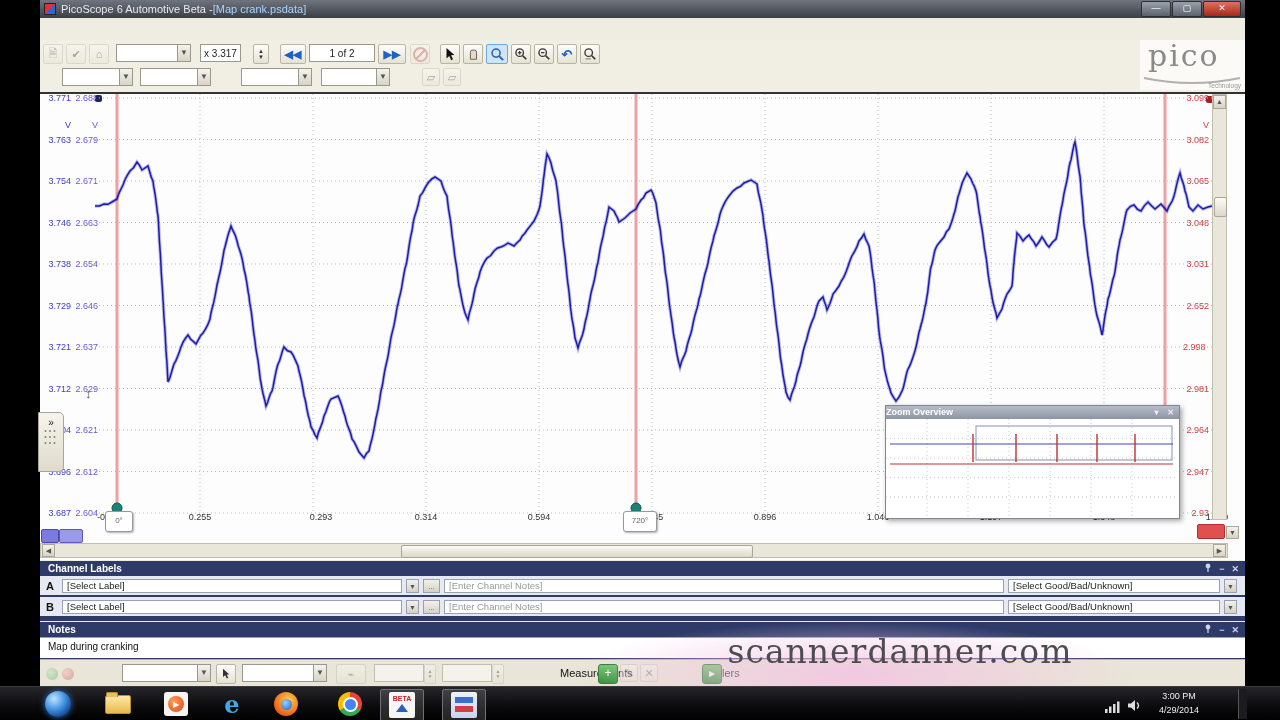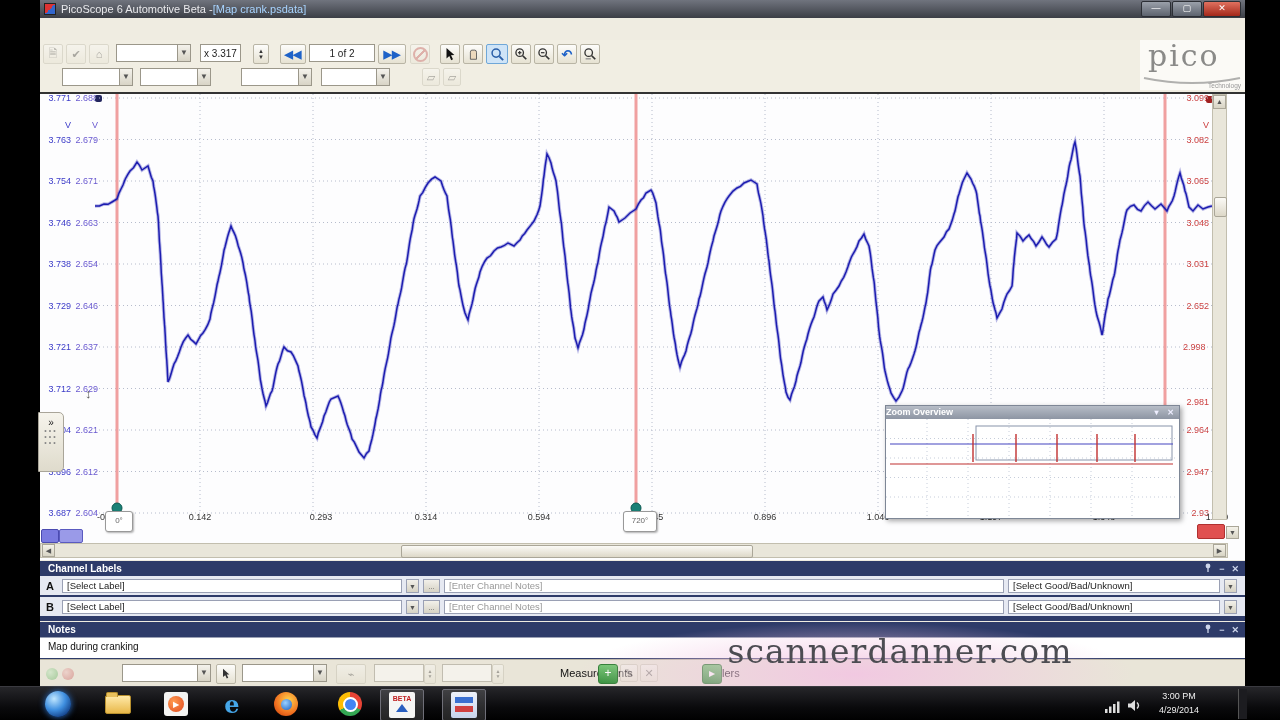--- a/index.html
+++ b/index.html
@@ -221,21 +221,21 @@
           <div class="tick" style="top: 414px; color: rgb(106, 90, 208);">2.604</div>
         </div>
       <div style="position:absolute;left:1143px;top:0;">
           <div class="tick" style="top: -1px; color: rgb(204, 64, 64); text-align: right;">3.099</div>
           <div class="tick" style="top: 40.5px; color: rgb(204, 64, 64); text-align: right;">3.082</div>
           <div class="tick" style="top: 82px; color: rgb(204, 64, 64); text-align: right;">3.065</div>
           <div class="tick" style="top: 123.5px; color: rgb(204, 64, 64); text-align: right;">3.048</div>
           <div class="tick" style="top: 165px; color: rgb(204, 64, 64); text-align: right;">3.031</div>
           <div class="tick" style="top: 206.5px; color: rgb(204, 64, 64); text-align: right;">2.652</div>
           <div class="tick" style="top: 248px; color: rgb(204, 64, 64); text-align: left;">2.998</div>
-          <div class="tick" style="top: 289.5px; color: rgb(204, 64, 64); text-align: right; margin-top: 13px;">2.981</div>
+          <div class="tick" style="top: 289.5px; color: rgb(204, 64, 64); text-align: right;">2.981</div>
           <div class="tick" style="top: 331px; color: rgb(204, 64, 64); text-align: right;">2.964</div>
           <div class="tick" style="top: 372.5px; color: rgb(204, 64, 64); text-align: right;">2.947</div>
           <div class="tick" style="top: 414px; color: rgb(204, 64, 64); text-align: right;">2.93</div>
         </div>
 
       <div class="tick" style="left:5px;top:26px;color:#3b3bc8;">V</div>
       <div class="tick" style="left:32px;top:26px;color:#6a5ad0;">V</div>
       <div class="tick" style="left:1143px;top:26px;color:#cc4040;text-align:right;">V</div>
 
       <div class="chip" style="left:55px;top:1px;width:7px;height:7px;background:#23265e;"></div>
@@ -266,21 +266,21 @@
           <line x1="22" y1="0" x2="22" y2="418" stroke="#f0a0a0" stroke-width="3"></line>
           <line x1="541" y1="0" x2="541" y2="418" stroke="#f0a0a0" stroke-width="3"></line>
           <line x1="1070" y1="0" x2="1070" y2="418" stroke="#f0a0a0" stroke-width="3"></line>
           <polyline points="0.0,112.0 4.5,111.9 9.0,110.0 13.0,110.3 17.0,108.0 22.0,105.0 24.0,99.1 26.0,95.0 28.0,91.0 30.3,85.0 32.7,80.6 35.0,77.0 38.5,73.7 42.0,68.0 44.5,71.3 47.0,76.0 53.0,72.0 54.7,77.8 56.3,83.3 58.0,87.0 58.6,92.2 59.3,95.7 59.9,99.2 60.5,103.2 61.1,107.9 61.8,113.2 62.4,118.5 63.0,122.0 63.2,124.9 63.5,128.7 63.7,133.3 64.0,138.2 64.2,143.0 64.4,147.3 64.7,150.8 64.9,153.9 65.1,157.0 65.4,160.7 65.6,165.1 65.9,170.0 66.1,174.9 66.3,179.3 66.6,183.0 66.8,186.2 67.0,189.3 67.3,192.7 67.5,196.9 67.8,201.7 68.0,206.0 68.3,209.6 68.5,214.7 68.8,219.5 69.0,223.6 69.3,227.1 69.5,230.2 69.8,233.6 70.0,237.5 70.3,242.2 70.5,247.2 70.8,252.2 71.0,256.5 71.3,260.1 71.5,263.3 71.8,266.5 72.0,270.3 72.3,274.8 72.5,279.8 72.8,284.8 73.0,288.0 74.5,284.8 76.0,280.1 77.5,274.8 79.0,270.0 80.8,266.8 82.5,262.8 84.3,258.1 86.0,253.0 88.3,247.7 90.7,244.0 93.0,241.0 95.7,245.2 98.3,247.4 101.0,250.0 103.3,245.8 105.7,241.5 108.0,239.0 110.3,235.4 112.7,230.9 115.0,225.0 115.9,219.5 116.8,215.6 117.7,212.2 118.6,208.9 119.4,205.2 120.3,200.7 121.2,195.7 122.1,190.5 123.0,187.0 123.9,182.6 124.8,179.3 125.6,175.5 126.5,171.1 127.4,166.0 128.3,160.8 129.1,156.0 130.0,153.0 131.2,148.2 132.4,143.4 133.6,139.2 134.8,135.7 136.0,132.0 137.5,135.7 139.0,138.6 140.5,142.0 142.0,147.0 143.2,151.9 144.4,155.3 145.6,159.0 146.8,163.4 148.0,169.0 148.8,174.1 149.5,177.3 150.3,180.5 151.0,184.2 151.8,188.6 152.5,193.5 153.3,198.6 154.0,202.0 154.5,207.3 155.1,210.8 155.6,213.9 156.2,217.2 156.7,221.2 157.3,225.8 157.8,230.9 158.4,235.8 158.9,240.1 159.5,243.7 160.0,247.0 160.6,252.5 161.2,256.4 161.8,259.8 162.4,263.1 163.0,266.7 163.6,271.1 164.2,276.1 164.8,281.2 165.4,286.0 166.0,289.0 167.0,294.7 168.0,299.5 169.0,303.5 170.0,307.2 171.0,312.0 172.5,308.7 174.0,304.0 175.5,299.6 177.0,297.0 178.0,293.4 179.0,288.0 180.0,282.6 181.0,277.7 182.0,273.5 183.0,270.0 184.5,267.0 186.0,262.1 187.5,256.8 189.0,253.0 192.5,256.8 196.0,258.0 198.3,261.5 200.7,266.9 203.0,272.0 203.9,276.8 204.8,280.0 205.6,283.3 206.5,287.2 207.4,291.9 208.3,296.9 209.1,301.9 210.0,305.0 210.9,309.0 211.7,313.9 212.6,318.3 213.4,322.0 214.3,325.1 215.1,328.2 216.0,333.0 218.0,336.2 220.0,340.8 222.0,344.0 223.4,338.6 224.8,335.1 226.2,331.6 227.6,327.7 229.0,322.0 230.8,318.1 232.5,312.9 234.3,308.0 236.0,305.0 243.0,302.0 244.4,305.1 245.8,308.7 247.2,313.1 248.6,317.9 250.0,322.0 251.2,327.1 252.3,330.8 253.5,333.8 254.7,336.7 255.8,339.9 257.0,345.0 259.3,348.1 261.7,353.1 264.0,358.0 269.0,364.0 271.5,359.4 274.0,357.0 275.0,352.1 276.0,348.5 277.0,344.7 278.0,340.2 279.0,335.1 280.0,330.0 280.8,325.0 281.6,321.8 282.3,318.6 283.1,314.9 283.9,310.4 284.7,305.5 285.4,300.4 286.2,295.8 287.0,293.0 287.8,289.0 288.6,283.7 289.4,278.8 290.2,274.7 291.0,271.1 291.8,267.7 292.6,264.1 293.4,259.8 294.2,254.8 295.0,250.0 295.8,244.7 296.6,240.9 297.4,237.6 298.2,234.6 299.0,231.2 299.8,227.2 300.6,222.5 301.4,217.6 302.2,212.8 303.0,210.0 303.9,205.3 304.8,201.9 305.7,198.2 306.6,193.9 307.4,188.9 308.3,183.6 309.2,178.5 310.1,174.1 311.0,171.0 311.7,168.1 312.4,164.0 313.1,159.2 313.8,154.2 314.5,149.3 315.2,145.2 315.9,141.7 316.6,138.5 317.3,135.2 318.0,130.0 319.0,124.7 320.0,121.2 321.0,118.2 322.0,115.0 323.0,111.3 324.0,106.9 325.0,102.0 327.7,98.6 330.3,93.4 333.0,89.0 336.5,85.2 340.0,83.0 346.0,87.0 347.5,91.7 349.0,95.8 350.5,99.2 352.0,102.0 352.5,106.6 353.1,111.4 353.6,115.5 354.2,119.0 354.7,122.1 355.3,125.4 355.8,129.4 356.4,134.0 356.9,139.1 357.5,144.0 358.0,147.0 358.5,151.1 359.1,156.0 359.6,160.6 360.2,164.4 360.7,167.6 361.3,170.8 361.8,174.4 362.4,178.6 362.9,183.5 363.5,188.5 364.0,192.0 365.0,195.9 366.0,201.4 367.0,206.6 368.0,211.3 369.0,215.2 370.0,219.0 373.0,226.0 374.0,220.5 375.0,216.9 376.0,213.5 377.0,209.9 378.0,205.5 379.0,200.0 380.2,194.3 381.4,190.3 382.6,186.8 383.8,183.3 385.0,178.0 387.3,172.1 389.7,167.5 392.0,164.0 395.5,161.8 399.0,157.0 402.5,154.0 406.0,153.0 409.5,151.4 413.0,149.0 419.0,152.0 422.0,148.8 425.0,146.0 427.3,141.9 429.7,139.5 432.0,136.0 435.5,131.6 439.0,127.0 440.5,123.9 442.0,120.7 443.5,116.9 445.0,112.0 445.6,107.8 446.1,104.4 446.7,100.4 447.3,95.8 447.9,90.6 448.4,85.4 449.0,82.0 449.6,76.6 450.2,71.9 450.8,67.9 451.4,64.4 452.0,60.0 454.0,63.7 456.0,69.0 457.3,74.8 458.5,79.1 459.8,82.8 461.0,87.0 461.5,91.0 462.0,94.1 462.5,97.7 463.0,102.0 463.5,106.8 464.0,111.8 464.5,116.3 465.0,120.1 465.5,123.3 466.0,127.0 466.5,129.8 466.9,134.4 467.4,139.4 467.8,144.3 468.3,148.8 468.7,152.5 469.2,155.7 469.6,158.8 470.1,162.5 470.5,166.9 471.0,172.0 471.5,176.5 471.9,181.3 472.4,185.5 472.8,189.0 473.3,192.2 473.7,195.5 474.2,199.4 474.6,203.9 475.1,208.9 475.5,213.9 476.0,217.0 476.7,222.7 477.3,226.4 478.0,230.0 478.7,233.8 479.3,238.3 480.0,244.0 481.5,248.6 483.0,254.0 484.5,248.6 486.0,244.8 487.5,240.8 489.0,235.0 489.9,229.6 490.7,226.2 491.6,222.8 492.4,219.1 493.3,214.7 494.1,209.7 495.0,205.0 495.9,199.6 496.8,196.0 497.6,192.8 498.5,189.5 499.4,185.7 500.3,181.1 501.1,176.1 502.0,172.0 502.9,168.6 503.8,163.4 504.6,158.1 505.5,153.2 506.4,149.1 507.3,145.5 508.1,142.1 509.0,137.0 509.8,132.6 510.7,129.6 511.5,126.2 512.3,122.2 513.2,117.5 514.0,113.0 519.0,117.0 520.7,120.6 522.3,123.4 524.0,128.0 530.0,124.0 535.0,119.0 541.0,115.0 543.5,109.9 546.0,106.0 548.5,103.7 551.0,99.0 556.0,96.0 557.7,99.0 559.3,103.8 561.0,109.0 561.6,113.4 562.3,118.3 562.9,122.7 563.5,126.3 564.1,129.5 564.8,132.8 565.4,136.6 566.0,142.0 566.5,147.2 567.0,150.6 567.5,153.6 568.0,156.9 568.5,160.7 569.0,165.3 569.5,170.3 570.0,175.1 570.5,179.3 571.0,182.0 571.5,185.3 572.0,188.7 572.5,192.8 573.0,197.6 573.5,202.5 574.0,207.2 574.5,211.2 575.0,214.5 575.5,217.6 576.0,222.0 576.6,225.1 577.3,230.1 577.9,235.2 578.5,239.8 579.1,243.7 579.8,247.0 580.4,250.2 581.0,255.0 582.0,260.5 583.0,265.3 584.0,269.4 585.0,273.0 586.5,267.7 588.0,264.1 589.5,261.0 591.0,257.0 592.2,251.4 593.4,247.0 594.6,243.3 595.8,239.8 597.0,235.0 598.0,229.8 599.0,225.1 600.0,221.2 601.0,217.8 602.0,214.4 603.0,210.6 604.0,205.0 605.0,202.3 606.0,198.1 607.0,193.4 608.0,188.4 609.0,183.8 610.0,179.8 611.0,176.5 612.0,173.0 613.0,168.9 614.0,163.5 615.0,158.5 616.0,154.1 617.0,150.4 618.0,146.9 619.0,142.0 620.2,138.2 621.3,134.8 622.5,130.8 623.7,126.1 624.8,121.0 626.0,117.0 628.0,112.3 630.0,108.2 632.0,104.8 634.0,102.0 638.0,97.1 642.0,94.0 645.5,92.4 649.0,89.0 656.0,86.0 662.0,90.0 662.8,95.3 663.5,99.1 664.3,102.3 665.0,105.3 665.8,108.8 666.5,112.8 667.3,117.6 668.0,122.0 668.5,127.2 669.1,131.5 669.6,135.1 670.2,138.2 670.7,141.5 671.3,145.2 671.8,149.7 672.4,154.7 672.9,159.7 673.5,164.2 674.0,167.0 674.5,171.8 675.0,176.6 675.5,180.6 676.0,184.1 676.5,187.3 677.0,190.8 677.5,195.0 678.0,199.8 678.5,204.9 679.0,209.8 679.5,214.1 680.0,217.0 680.5,221.3 681.0,226.3 681.5,230.8 682.0,234.5 682.5,237.8 683.0,241.1 683.5,244.9 684.0,249.4 684.5,254.4 685.0,259.5 685.5,264.1 686.0,267.0 686.7,271.0 687.4,276.4 688.1,281.5 688.9,285.9 689.6,289.7 690.3,293.1 691.0,298.0 693.0,303.3 695.0,306.0 696.5,300.2 698.0,296.3 699.5,292.5 701.0,287.0 702.0,281.7 703.0,278.3 704.0,275.2 705.0,272.0 706.0,268.3 707.0,263.0 708.2,257.1 709.4,252.7 710.6,248.8 711.8,245.2 713.0,240.0 714.5,234.7 716.0,230.2 717.5,226.4 719.0,223.0 720.3,218.4 721.5,213.8 722.8,209.8 724.0,207.0 728.0,203.0 729.3,207.5 730.7,210.9 732.0,216.0 733.5,212.7 735.0,209.3 736.5,205.1 738.0,200.0 741.0,196.2 744.0,192.0 746.3,187.0 748.7,183.3 751.0,178.0 752.8,173.1 754.5,167.9 756.3,163.2 758.0,160.0 760.0,156.7 762.0,152.6 764.0,147.0 766.5,144.0 769.0,140.0 770.7,145.1 772.3,148.3 774.0,152.0 774.6,155.5 775.3,159.5 775.9,164.1 776.5,169.4 777.1,174.7 777.8,179.5 778.4,183.7 779.0,187.0 779.4,190.4 779.8,195.5 780.3,200.5 780.7,205.0 781.1,208.7 781.5,212.0 781.9,215.3 782.3,219.0 782.8,223.5 783.2,228.5 783.6,233.6 784.0,237.0 784.6,242.2 785.2,246.2 785.8,249.6 786.4,252.7 787.0,255.9 787.6,259.7 788.2,264.2 788.8,269.2 789.4,274.0 790.0,277.0 791.2,282.2 792.4,287.1 793.6,291.3 794.8,294.8 796.0,299.0 798.5,303.3 801.0,307.0 804.0,303.2 807.0,297.0 808.2,293.9 809.4,289.1 810.6,283.9 811.8,278.6 813.0,275.0 814.5,272.4 816.0,268.7 817.5,264.4 819.0,260.0 820.0,256.7 821.0,253.0 822.0,248.5 823.0,243.5 824.0,238.4 825.0,235.0 826.0,231.0 827.0,227.5 828.0,223.3 829.0,218.4 830.0,213.1 831.0,209.0 831.6,204.8 832.1,201.8 832.7,198.3 833.2,194.1 833.8,189.3 834.3,184.4 834.9,179.8 835.4,175.8 836.0,173.0 837.0,170.0 838.0,165.4 839.0,160.3 840.0,156.0 842.0,151.6 844.0,149.0 849.0,143.0 851.5,137.7 854.0,135.0 855.7,130.4 857.3,126.1 859.0,120.0 860.0,117.1 861.0,112.4 862.0,107.5 863.0,102.8 864.0,100.0 865.7,94.2 867.3,88.7 869.0,85.0 872.0,79.0 876.0,85.0 877.7,89.3 879.3,92.3 881.0,97.0 881.7,99.9 882.3,104.4 883.0,109.4 883.7,114.5 884.3,119.1 885.0,122.0 885.6,127.3 886.3,130.9 886.9,134.3 887.5,138.2 888.1,142.8 888.8,148.0 889.4,153.3 890.0,157.0 890.6,160.4 891.3,164.5 891.9,169.3 892.5,174.5 893.1,179.8 893.8,184.5 894.4,188.6 895.0,192.0 895.8,195.4 896.6,200.3 897.4,205.1 898.2,209.3 899.0,212.0 900.0,215.7 901.0,218.9 902.0,224.0 904.5,219.4 907.0,215.0 908.7,208.7 910.3,204.3 912.0,200.0 914.5,196.5 917.0,192.0 917.3,189.1 917.7,184.3 918.0,179.4 918.3,174.8 918.7,170.8 919.0,168.0 919.4,162.8 919.9,158.4 920.3,154.7 920.7,151.5 921.1,148.2 921.6,144.4 922.0,139.0 925.0,142.1 928.0,147.0 931.0,143.6 934.0,141.0 936.3,144.8 938.7,147.6 941.0,152.0 944.0,148.0 947.0,143.0 949.3,146.3 951.7,150.6 954.0,153.0 957.5,148.3 961.0,145.0 961.8,141.8 962.6,137.6 963.3,132.7 964.1,127.4 964.9,122.3 965.7,117.7 966.4,113.9 967.2,110.5 968.0,106.0 968.8,100.6 969.6,96.9 970.3,93.7 971.1,90.5 971.9,86.7 972.7,82.3 973.4,77.3 974.2,72.3 975.0,69.0 976.0,65.9 977.0,60.9 978.0,55.7 979.0,50.9 980.0,48.0 980.6,51.3 981.3,55.2 981.9,59.8 982.5,64.9 983.1,70.1 983.8,74.8 984.4,78.8 985.0,82.0 985.3,85.2 985.7,90.2 986.0,95.0 986.3,99.3 986.7,102.9 987.0,106.0 987.3,109.1 987.7,112.7 988.0,117.0 988.3,121.9 988.7,126.8 989.0,130.0 989.5,134.1 990.1,137.5 990.6,141.5 991.2,146.2 991.7,151.4 992.3,156.6 992.8,161.2 993.4,165.1 993.9,168.5 994.5,171.9 995.0,177.0 995.6,181.4 996.2,184.4 996.8,187.8 997.4,191.8 998.0,196.5 998.6,201.5 999.2,206.2 999.8,210.2 1000.4,213.6 1001.0,217.0 1002.0,221.8 1003.0,224.9 1004.0,228.1 1005.0,231.7 1006.0,236.1 1007.0,241.0 1007.7,238.2 1008.3,233.5 1009.0,228.5 1009.7,223.8 1010.3,219.8 1011.0,216.4 1011.7,213.4 1012.3,210.1 1013.0,205.0 1014.2,201.7 1015.4,196.7 1016.6,191.3 1017.8,185.7 1019.0,182.0 1019.7,179.2 1020.3,175.2 1021.0,170.6 1021.7,165.6 1022.3,160.9 1023.0,156.7 1023.7,153.3 1024.3,150.2 1025.0,146.0 1026.0,142.6 1027.0,138.7 1028.0,134.2 1029.0,129.0 1030.0,123.8 1031.0,119.0 1032.0,116.0 1035.5,112.3 1039.0,111.0 1042.5,115.3 1046.0,117.0 1049.5,111.6 1053.0,108.0 1056.5,111.8 1060.0,115.0 1066.0,110.0 1069.0,113.4 1072.0,117.0 1073.8,112.6 1075.5,109.8 1077.3,106.8 1079.0,102.0 1080.2,97.4 1081.4,91.9 1082.6,86.9 1083.8,82.6 1085.0,79.0 1086.3,84.0 1087.5,87.5 1088.8,91.3 1090.0,97.0 1091.0,99.7 1092.0,103.9 1093.0,108.6 1094.0,113.0 1098.0,117.0 1103.0,111.0 1108.0,115.0 1113.0,113.0 1117.0,112.0" fill="none" stroke="#1c1cb0" stroke-width="3.4" stroke-opacity="0.3"></polyline>
           <polyline points="0.0,112.0 4.5,111.9 9.0,110.0 13.0,110.3 17.0,108.0 22.0,105.0 24.0,99.1 26.0,95.0 28.0,91.0 30.3,85.0 32.7,80.6 35.0,77.0 38.5,73.7 42.0,68.0 44.5,71.3 47.0,76.0 53.0,72.0 54.7,77.8 56.3,83.3 58.0,87.0 58.6,92.2 59.3,95.7 59.9,99.2 60.5,103.2 61.1,107.9 61.8,113.2 62.4,118.5 63.0,122.0 63.2,124.9 63.5,128.7 63.7,133.3 64.0,138.2 64.2,143.0 64.4,147.3 64.7,150.8 64.9,153.9 65.1,157.0 65.4,160.7 65.6,165.1 65.9,170.0 66.1,174.9 66.3,179.3 66.6,183.0 66.8,186.2 67.0,189.3 67.3,192.7 67.5,196.9 67.8,201.7 68.0,206.0 68.3,209.6 68.5,214.7 68.8,219.5 69.0,223.6 69.3,227.1 69.5,230.2 69.8,233.6 70.0,237.5 70.3,242.2 70.5,247.2 70.8,252.2 71.0,256.5 71.3,260.1 71.5,263.3 71.8,266.5 72.0,270.3 72.3,274.8 72.5,279.8 72.8,284.8 73.0,288.0 74.5,284.8 76.0,280.1 77.5,274.8 79.0,270.0 80.8,266.8 82.5,262.8 84.3,258.1 86.0,253.0 88.3,247.7 90.7,244.0 93.0,241.0 95.7,245.2 98.3,247.4 101.0,250.0 103.3,245.8 105.7,241.5 108.0,239.0 110.3,235.4 112.7,230.9 115.0,225.0 115.9,219.5 116.8,215.6 117.7,212.2 118.6,208.9 119.4,205.2 120.3,200.7 121.2,195.7 122.1,190.5 123.0,187.0 123.9,182.6 124.8,179.3 125.6,175.5 126.5,171.1 127.4,166.0 128.3,160.8 129.1,156.0 130.0,153.0 131.2,148.2 132.4,143.4 133.6,139.2 134.8,135.7 136.0,132.0 137.5,135.7 139.0,138.6 140.5,142.0 142.0,147.0 143.2,151.9 144.4,155.3 145.6,159.0 146.8,163.4 148.0,169.0 148.8,174.1 149.5,177.3 150.3,180.5 151.0,184.2 151.8,188.6 152.5,193.5 153.3,198.6 154.0,202.0 154.5,207.3 155.1,210.8 155.6,213.9 156.2,217.2 156.7,221.2 157.3,225.8 157.8,230.9 158.4,235.8 158.9,240.1 159.5,243.7 160.0,247.0 160.6,252.5 161.2,256.4 161.8,259.8 162.4,263.1 163.0,266.7 163.6,271.1 164.2,276.1 164.8,281.2 165.4,286.0 166.0,289.0 167.0,294.7 168.0,299.5 169.0,303.5 170.0,307.2 171.0,312.0 172.5,308.7 174.0,304.0 175.5,299.6 177.0,297.0 178.0,293.4 179.0,288.0 180.0,282.6 181.0,277.7 182.0,273.5 183.0,270.0 184.5,267.0 186.0,262.1 187.5,256.8 189.0,253.0 192.5,256.8 196.0,258.0 198.3,261.5 200.7,266.9 203.0,272.0 203.9,276.8 204.8,280.0 205.6,283.3 206.5,287.2 207.4,291.9 208.3,296.9 209.1,301.9 210.0,305.0 210.9,309.0 211.7,313.9 212.6,318.3 213.4,322.0 214.3,325.1 215.1,328.2 216.0,333.0 218.0,336.2 220.0,340.8 222.0,344.0 223.4,338.6 224.8,335.1 226.2,331.6 227.6,327.7 229.0,322.0 230.8,318.1 232.5,312.9 234.3,308.0 236.0,305.0 243.0,302.0 244.4,305.1 245.8,308.7 247.2,313.1 248.6,317.9 250.0,322.0 251.2,327.1 252.3,330.8 253.5,333.8 254.7,336.7 255.8,339.9 257.0,345.0 259.3,348.1 261.7,353.1 264.0,358.0 269.0,364.0 271.5,359.4 274.0,357.0 275.0,352.1 276.0,348.5 277.0,344.7 278.0,340.2 279.0,335.1 280.0,330.0 280.8,325.0 281.6,321.8 282.3,318.6 283.1,314.9 283.9,310.4 284.7,305.5 285.4,300.4 286.2,295.8 287.0,293.0 287.8,289.0 288.6,283.7 289.4,278.8 290.2,274.7 291.0,271.1 291.8,267.7 292.6,264.1 293.4,259.8 294.2,254.8 295.0,250.0 295.8,244.7 296.6,240.9 297.4,237.6 298.2,234.6 299.0,231.2 299.8,227.2 300.6,222.5 301.4,217.6 302.2,212.8 303.0,210.0 303.9,205.3 304.8,201.9 305.7,198.2 306.6,193.9 307.4,188.9 308.3,183.6 309.2,178.5 310.1,174.1 311.0,171.0 311.7,168.1 312.4,164.0 313.1,159.2 313.8,154.2 314.5,149.3 315.2,145.2 315.9,141.7 316.6,138.5 317.3,135.2 318.0,130.0 319.0,124.7 320.0,121.2 321.0,118.2 322.0,115.0 323.0,111.3 324.0,106.9 325.0,102.0 327.7,98.6 330.3,93.4 333.0,89.0 336.5,85.2 340.0,83.0 346.0,87.0 347.5,91.7 349.0,95.8 350.5,99.2 352.0,102.0 352.5,106.6 353.1,111.4 353.6,115.5 354.2,119.0 354.7,122.1 355.3,125.4 355.8,129.4 356.4,134.0 356.9,139.1 357.5,144.0 358.0,147.0 358.5,151.1 359.1,156.0 359.6,160.6 360.2,164.4 360.7,167.6 361.3,170.8 361.8,174.4 362.4,178.6 362.9,183.5 363.5,188.5 364.0,192.0 365.0,195.9 366.0,201.4 367.0,206.6 368.0,211.3 369.0,215.2 370.0,219.0 373.0,226.0 374.0,220.5 375.0,216.9 376.0,213.5 377.0,209.9 378.0,205.5 379.0,200.0 380.2,194.3 381.4,190.3 382.6,186.8 383.8,183.3 385.0,178.0 387.3,172.1 389.7,167.5 392.0,164.0 395.5,161.8 399.0,157.0 402.5,154.0 406.0,153.0 409.5,151.4 413.0,149.0 419.0,152.0 422.0,148.8 425.0,146.0 427.3,141.9 429.7,139.5 432.0,136.0 435.5,131.6 439.0,127.0 440.5,123.9 442.0,120.7 443.5,116.9 445.0,112.0 445.6,107.8 446.1,104.4 446.7,100.4 447.3,95.8 447.9,90.6 448.4,85.4 449.0,82.0 449.6,76.6 450.2,71.9 450.8,67.9 451.4,64.4 452.0,60.0 454.0,63.7 456.0,69.0 457.3,74.8 458.5,79.1 459.8,82.8 461.0,87.0 461.5,91.0 462.0,94.1 462.5,97.7 463.0,102.0 463.5,106.8 464.0,111.8 464.5,116.3 465.0,120.1 465.5,123.3 466.0,127.0 466.5,129.8 466.9,134.4 467.4,139.4 467.8,144.3 468.3,148.8 468.7,152.5 469.2,155.7 469.6,158.8 470.1,162.5 470.5,166.9 471.0,172.0 471.5,176.5 471.9,181.3 472.4,185.5 472.8,189.0 473.3,192.2 473.7,195.5 474.2,199.4 474.6,203.9 475.1,208.9 475.5,213.9 476.0,217.0 476.7,222.7 477.3,226.4 478.0,230.0 478.7,233.8 479.3,238.3 480.0,244.0 481.5,248.6 483.0,254.0 484.5,248.6 486.0,244.8 487.5,240.8 489.0,235.0 489.9,229.6 490.7,226.2 491.6,222.8 492.4,219.1 493.3,214.7 494.1,209.7 495.0,205.0 495.9,199.6 496.8,196.0 497.6,192.8 498.5,189.5 499.4,185.7 500.3,181.1 501.1,176.1 502.0,172.0 502.9,168.6 503.8,163.4 504.6,158.1 505.5,153.2 506.4,149.1 507.3,145.5 508.1,142.1 509.0,137.0 509.8,132.6 510.7,129.6 511.5,126.2 512.3,122.2 513.2,117.5 514.0,113.0 519.0,117.0 520.7,120.6 522.3,123.4 524.0,128.0 530.0,124.0 535.0,119.0 541.0,115.0 543.5,109.9 546.0,106.0 548.5,103.7 551.0,99.0 556.0,96.0 557.7,99.0 559.3,103.8 561.0,109.0 561.6,113.4 562.3,118.3 562.9,122.7 563.5,126.3 564.1,129.5 564.8,132.8 565.4,136.6 566.0,142.0 566.5,147.2 567.0,150.6 567.5,153.6 568.0,156.9 568.5,160.7 569.0,165.3 569.5,170.3 570.0,175.1 570.5,179.3 571.0,182.0 571.5,185.3 572.0,188.7 572.5,192.8 573.0,197.6 573.5,202.5 574.0,207.2 574.5,211.2 575.0,214.5 575.5,217.6 576.0,222.0 576.6,225.1 577.3,230.1 577.9,235.2 578.5,239.8 579.1,243.7 579.8,247.0 580.4,250.2 581.0,255.0 582.0,260.5 583.0,265.3 584.0,269.4 585.0,273.0 586.5,267.7 588.0,264.1 589.5,261.0 591.0,257.0 592.2,251.4 593.4,247.0 594.6,243.3 595.8,239.8 597.0,235.0 598.0,229.8 599.0,225.1 600.0,221.2 601.0,217.8 602.0,214.4 603.0,210.6 604.0,205.0 605.0,202.3 606.0,198.1 607.0,193.4 608.0,188.4 609.0,183.8 610.0,179.8 611.0,176.5 612.0,173.0 613.0,168.9 614.0,163.5 615.0,158.5 616.0,154.1 617.0,150.4 618.0,146.9 619.0,142.0 620.2,138.2 621.3,134.8 622.5,130.8 623.7,126.1 624.8,121.0 626.0,117.0 628.0,112.3 630.0,108.2 632.0,104.8 634.0,102.0 638.0,97.1 642.0,94.0 645.5,92.4 649.0,89.0 656.0,86.0 662.0,90.0 662.8,95.3 663.5,99.1 664.3,102.3 665.0,105.3 665.8,108.8 666.5,112.8 667.3,117.6 668.0,122.0 668.5,127.2 669.1,131.5 669.6,135.1 670.2,138.2 670.7,141.5 671.3,145.2 671.8,149.7 672.4,154.7 672.9,159.7 673.5,164.2 674.0,167.0 674.5,171.8 675.0,176.6 675.5,180.6 676.0,184.1 676.5,187.3 677.0,190.8 677.5,195.0 678.0,199.8 678.5,204.9 679.0,209.8 679.5,214.1 680.0,217.0 680.5,221.3 681.0,226.3 681.5,230.8 682.0,234.5 682.5,237.8 683.0,241.1 683.5,244.9 684.0,249.4 684.5,254.4 685.0,259.5 685.5,264.1 686.0,267.0 686.7,271.0 687.4,276.4 688.1,281.5 688.9,285.9 689.6,289.7 690.3,293.1 691.0,298.0 693.0,303.3 695.0,306.0 696.5,300.2 698.0,296.3 699.5,292.5 701.0,287.0 702.0,281.7 703.0,278.3 704.0,275.2 705.0,272.0 706.0,268.3 707.0,263.0 708.2,257.1 709.4,252.7 710.6,248.8 711.8,245.2 713.0,240.0 714.5,234.7 716.0,230.2 717.5,226.4 719.0,223.0 720.3,218.4 721.5,213.8 722.8,209.8 724.0,207.0 728.0,203.0 729.3,207.5 730.7,210.9 732.0,216.0 733.5,212.7 735.0,209.3 736.5,205.1 738.0,200.0 741.0,196.2 744.0,192.0 746.3,187.0 748.7,183.3 751.0,178.0 752.8,173.1 754.5,167.9 756.3,163.2 758.0,160.0 760.0,156.7 762.0,152.6 764.0,147.0 766.5,144.0 769.0,140.0 770.7,145.1 772.3,148.3 774.0,152.0 774.6,155.5 775.3,159.5 775.9,164.1 776.5,169.4 777.1,174.7 777.8,179.5 778.4,183.7 779.0,187.0 779.4,190.4 779.8,195.5 780.3,200.5 780.7,205.0 781.1,208.7 781.5,212.0 781.9,215.3 782.3,219.0 782.8,223.5 783.2,228.5 783.6,233.6 784.0,237.0 784.6,242.2 785.2,246.2 785.8,249.6 786.4,252.7 787.0,255.9 787.6,259.7 788.2,264.2 788.8,269.2 789.4,274.0 790.0,277.0 791.2,282.2 792.4,287.1 793.6,291.3 794.8,294.8 796.0,299.0 798.5,303.3 801.0,307.0 804.0,303.2 807.0,297.0 808.2,293.9 809.4,289.1 810.6,283.9 811.8,278.6 813.0,275.0 814.5,272.4 816.0,268.7 817.5,264.4 819.0,260.0 820.0,256.7 821.0,253.0 822.0,248.5 823.0,243.5 824.0,238.4 825.0,235.0 826.0,231.0 827.0,227.5 828.0,223.3 829.0,218.4 830.0,213.1 831.0,209.0 831.6,204.8 832.1,201.8 832.7,198.3 833.2,194.1 833.8,189.3 834.3,184.4 834.9,179.8 835.4,175.8 836.0,173.0 837.0,170.0 838.0,165.4 839.0,160.3 840.0,156.0 842.0,151.6 844.0,149.0 849.0,143.0 851.5,137.7 854.0,135.0 855.7,130.4 857.3,126.1 859.0,120.0 860.0,117.1 861.0,112.4 862.0,107.5 863.0,102.8 864.0,100.0 865.7,94.2 867.3,88.7 869.0,85.0 872.0,79.0 876.0,85.0 877.7,89.3 879.3,92.3 881.0,97.0 881.7,99.9 882.3,104.4 883.0,109.4 883.7,114.5 884.3,119.1 885.0,122.0 885.6,127.3 886.3,130.9 886.9,134.3 887.5,138.2 888.1,142.8 888.8,148.0 889.4,153.3 890.0,157.0 890.6,160.4 891.3,164.5 891.9,169.3 892.5,174.5 893.1,179.8 893.8,184.5 894.4,188.6 895.0,192.0 895.8,195.4 896.6,200.3 897.4,205.1 898.2,209.3 899.0,212.0 900.0,215.7 901.0,218.9 902.0,224.0 904.5,219.4 907.0,215.0 908.7,208.7 910.3,204.3 912.0,200.0 914.5,196.5 917.0,192.0 917.3,189.1 917.7,184.3 918.0,179.4 918.3,174.8 918.7,170.8 919.0,168.0 919.4,162.8 919.9,158.4 920.3,154.7 920.7,151.5 921.1,148.2 921.6,144.4 922.0,139.0 925.0,142.1 928.0,147.0 931.0,143.6 934.0,141.0 936.3,144.8 938.7,147.6 941.0,152.0 944.0,148.0 947.0,143.0 949.3,146.3 951.7,150.6 954.0,153.0 957.5,148.3 961.0,145.0 961.8,141.8 962.6,137.6 963.3,132.7 964.1,127.4 964.9,122.3 965.7,117.7 966.4,113.9 967.2,110.5 968.0,106.0 968.8,100.6 969.6,96.9 970.3,93.7 971.1,90.5 971.9,86.7 972.7,82.3 973.4,77.3 974.2,72.3 975.0,69.0 976.0,65.9 977.0,60.9 978.0,55.7 979.0,50.9 980.0,48.0 980.6,51.3 981.3,55.2 981.9,59.8 982.5,64.9 983.1,70.1 983.8,74.8 984.4,78.8 985.0,82.0 985.3,85.2 985.7,90.2 986.0,95.0 986.3,99.3 986.7,102.9 987.0,106.0 987.3,109.1 987.7,112.7 988.0,117.0 988.3,121.9 988.7,126.8 989.0,130.0 989.5,134.1 990.1,137.5 990.6,141.5 991.2,146.2 991.7,151.4 992.3,156.6 992.8,161.2 993.4,165.1 993.9,168.5 994.5,171.9 995.0,177.0 995.6,181.4 996.2,184.4 996.8,187.8 997.4,191.8 998.0,196.5 998.6,201.5 999.2,206.2 999.8,210.2 1000.4,213.6 1001.0,217.0 1002.0,221.8 1003.0,224.9 1004.0,228.1 1005.0,231.7 1006.0,236.1 1007.0,241.0 1007.7,238.2 1008.3,233.5 1009.0,228.5 1009.7,223.8 1010.3,219.8 1011.0,216.4 1011.7,213.4 1012.3,210.1 1013.0,205.0 1014.2,201.7 1015.4,196.7 1016.6,191.3 1017.8,185.7 1019.0,182.0 1019.7,179.2 1020.3,175.2 1021.0,170.6 1021.7,165.6 1022.3,160.9 1023.0,156.7 1023.7,153.3 1024.3,150.2 1025.0,146.0 1026.0,142.6 1027.0,138.7 1028.0,134.2 1029.0,129.0 1030.0,123.8 1031.0,119.0 1032.0,116.0 1035.5,112.3 1039.0,111.0 1042.5,115.3 1046.0,117.0 1049.5,111.6 1053.0,108.0 1056.5,111.8 1060.0,115.0 1066.0,110.0 1069.0,113.4 1072.0,117.0 1073.8,112.6 1075.5,109.8 1077.3,106.8 1079.0,102.0 1080.2,97.4 1081.4,91.9 1082.6,86.9 1083.8,82.6 1085.0,79.0 1086.3,84.0 1087.5,87.5 1088.8,91.3 1090.0,97.0 1091.0,99.7 1092.0,103.9 1093.0,108.6 1094.0,113.0 1098.0,117.0 1103.0,111.0 1108.0,115.0 1113.0,113.0 1117.0,112.0" fill="none" stroke="#1c1cb0" stroke-width="1.5" stroke-opacity="1"></polyline>
           <circle cx="22" cy="414" r="5" fill="#1b8076" stroke="#0d5a52"></circle>
           <circle cx="541" cy="414" r="5" fill="#1b8076" stroke="#0d5a52"></circle>
         </svg>
 
       <div style="position:absolute;left:55px;top:418px;width:1150px;height:14px;">
-          <div class="xlab" style="left: 83px;">0.142</div>
+          <div class="xlab" style="left: 83px;">0.255</div>
           <div class="xlab" style="left: 204px;">0.293</div>
           <div class="xlab" style="left: 309px;">0.314</div>
           <div class="xlab" style="left: 422px;">0.594</div>
           <div class="xlab" style="left: 535px;">0.745</div>
           <div class="xlab" style="left: 648px;">0.896</div>
           <div class="xlab" style="left: 761px;">1.046</div>
           <div class="xlab" style="left: 874px;">1.197</div>
           <div class="xlab" style="left: 987px;">1.348</div>
           <div class="xlab" style="left: 1100px;">1.499</div>
         </div>

